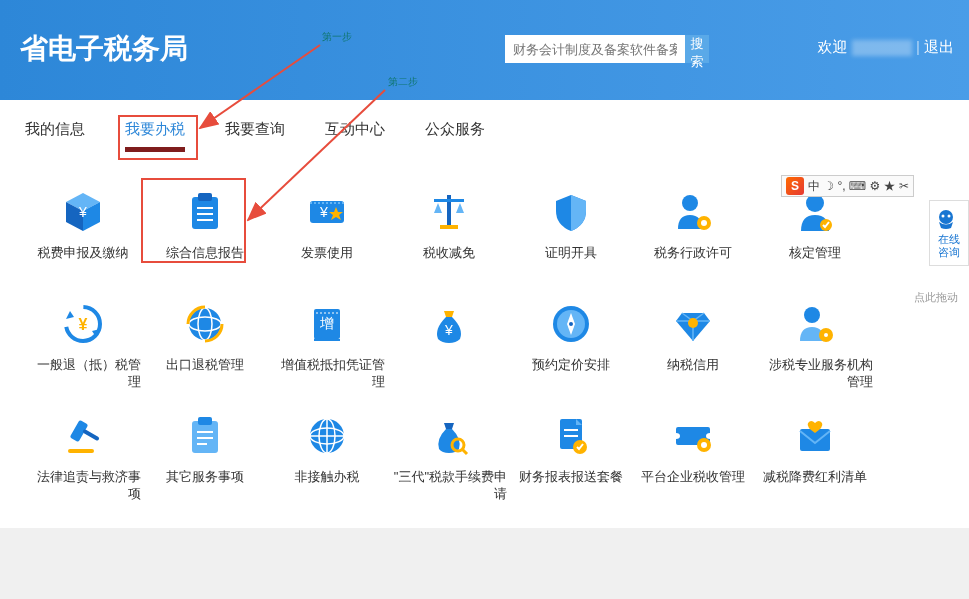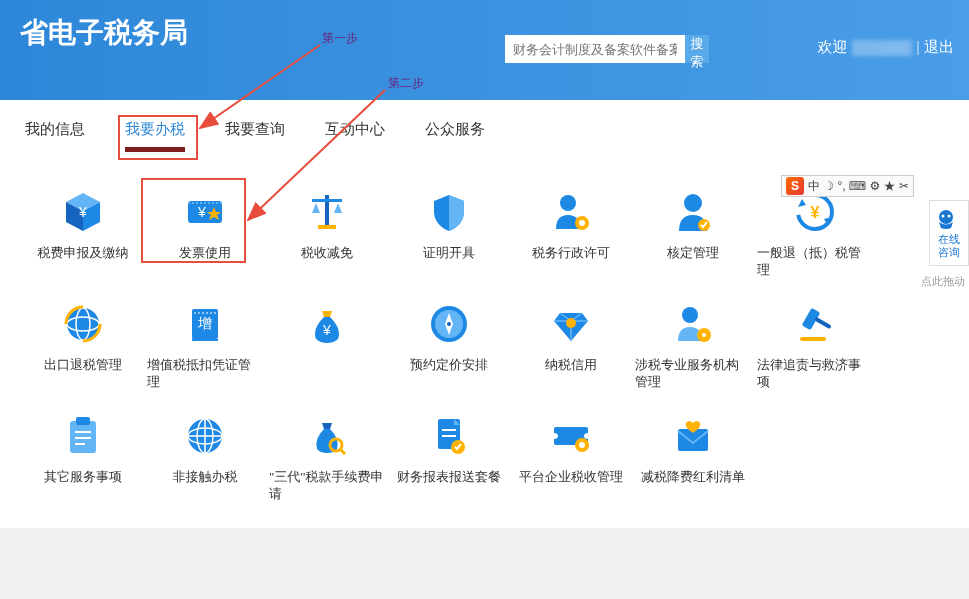--- a/index.html
+++ b/index.html
@@ -8,21 +8,21 @@
     .header {
       height: 100px;
       background: linear-gradient(to right, #2d87d8, #4a9de8);
       color: white;
       position: relative;
       padding: 0 20px;
     }
     .site-title {
       font-size: 28px;
       font-weight: bold;
-      padding-top: 14px;
+      padding-top: 30px;
     }
     .search-area {
       position: absolute;
       right: 260px;
       top: 35px;
       display: flex;
     }
     .search-input {
       width: 180px;
       height: 28px;
@@ -92,36 +92,35 @@
       width: 50px;
       height: 50px;
       display: flex;
       align-items: center;
       justify-content: center;
       margin-bottom: 8px;
     }
     .grid-label {
       font-size: 13px;
       color: #333;
-      text-align: left;
+      text-align: right;
       line-height: 1.3;
       min-height: 34px;
-      font-family: Liberation Serif, serif;
     }
     
     .highlight-box {
       position: absolute;
       border: 2px solid #e74c3c;
       background: transparent;
       pointer-events: none;
     }
     .annotation {
       position: absolute;
-      color: #701a75;
-      font-size: 12px;
+      color: #0f766e;
+      font-size: 10px;
       pointer-events: none;
     }
     
     .side-panel {
       position: absolute;
       right: 0;
       top: 175px;
       width: 55px;
     }
     .ime-bar {
@@ -142,21 +141,21 @@
       width: 40px;
       background: white;
       border: 1px solid #ddd;
       padding: 6px 4px;
       text-align: center;
       margin-left: auto;
       margin-top: 25px;
     }
     .consult-icon { font-size: 20px; }
     .consult-text { font-size: 11px; color: #1976d2; line-height: 1.2; margin-top: 2px;}
-    .drag-hint { font-size: 11px; color: #999; text-align: right; margin-top: 8px; padding-right: 4px;}
+    .drag-hint { font-size: 11px; color: #999; text-align: left; margin-top: 24px; padding-right: 4px;}
 
     svg { display: block; }
     .arrow-line { stroke: #e74c3c; stroke-width: 2; fill: none; marker-end: url(#arrowhead); }
   </style>
 </head>
 <body>
 
 <svg style="position:absolute;width:0;height:0">
   <defs>
     <marker id="arrowhead" markerWidth="10" markerHeight="8" refX="9" refY="4" orient="auto">
@@ -195,20 +194,32 @@
       <div class="grid-item">
         <div class="grid-icon">
           <svg width="46" height="46" viewBox="0 0 46 46">
             <path d="M23 4 L40 13 L23 22 L6 13 Z" fill="#64b5f6"></path>
             <path d="M6 13 L23 22 L23 42 L6 33 Z" fill="#1565c0"></path>
             <path d="M40 13 L23 22 L23 42 L40 33 Z" fill="#1e88e5"></path>
             <text x="23" y="28" font-size="14" fill="white" text-anchor="middle">¥</text>
           </svg>
         </div>
         <div class="grid-label">税费申报及缴纳</div>
+      </div>
+      <div class="grid-item">
+        <div class="grid-icon">
+          <svg width="46" height="46" viewBox="0 0 46 46">
+            <rect x="10" y="8" width="26" height="32" rx="3" fill="#1e88e5"></rect>
+            <rect x="16" y="4" width="14" height="8" rx="2" fill="#1565c0"></rect>
+            <rect x="15" y="18" width="16" height="2" fill="white"></rect>
+            <rect x="15" y="24" width="16" height="2" fill="white"></rect>
+            <rect x="15" y="30" width="16" height="2" fill="white"></rect>
+          </svg>
+        </div>
+        <div class="grid-label">综合信息报告</div>
       </div>
       <div class="grid-item">
         <div class="grid-icon">
           <svg width="46" height="46" viewBox="0 0 46 46">
             <rect x="6" y="12" width="34" height="22" rx="3" fill="#1e88e5"></rect>
             <path d="M6 14 L40 14" stroke="#64b5f6" stroke-width="2" stroke-dasharray="2,2"></path>
             <text x="16" y="28" font-size="14" fill="white">¥</text>
             <path d="M32 18 L34 23 L39 23 L35 26 L37 31 L32 28 L27 31 L29 26 L25 23 L30 23 Z" fill="#ffb300"></path>
           </svg>
         </div>

